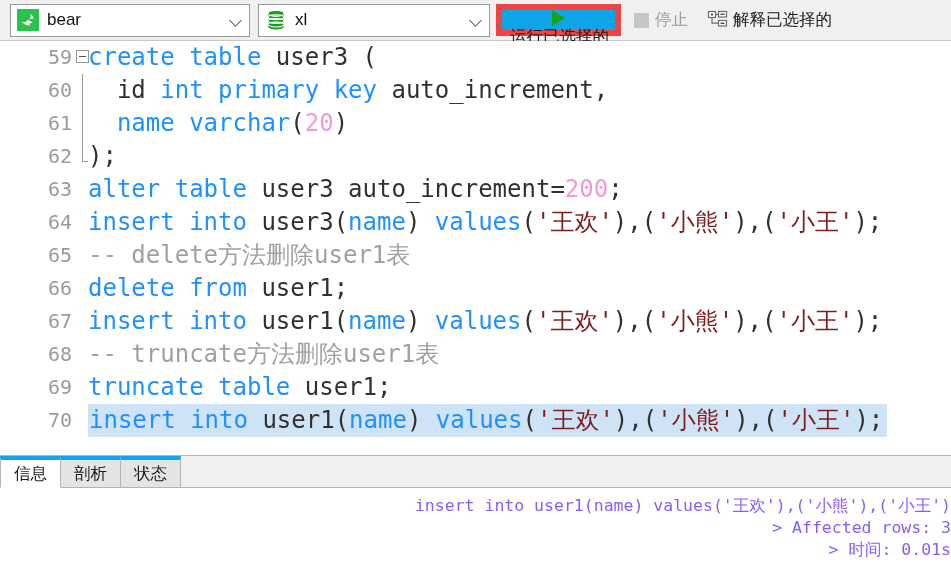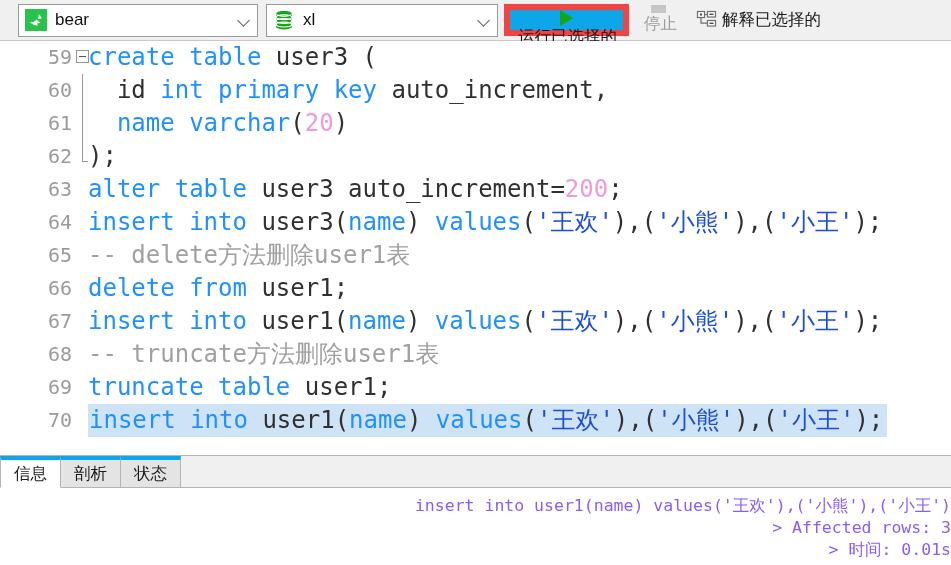--- a/index.html
+++ b/index.html
@@ -18,21 +18,21 @@
     background: #f0f0f0;
     border-bottom: 1px solid #c8c8c8;
     display: flex; align-items: center;
   }
   .combo {
     height: 33px;
     background: #ffffff;
     border: 1px solid #9a9a9a;
     display: flex; align-items: center;
     padding: 0 4px 0 6px;
-    margin-left: 18px;
+    margin-left: 10px;
     position: relative;
   }
   .combo.conn { width: 240px; }
   .combo.db   { width: 232px; margin-left: 8px; }
   .combo-label {
     font-size: 17px;
     color: #111;
     margin-left: 8px;
     flex: 1;
     white-space: nowrap; overflow: hidden;
@@ -73,21 +73,21 @@
     font-size: 16.5px;
     color: #1a1a1a;
     white-space: nowrap;
     border: 1px solid transparent;
   }
   .tbtn.active {
     background: #0ea5e9;
     border: 6px solid #ef4444;
     flex-direction: column;
   }
-  .tbtn.disabled { color: #9c9c9c; flex-direction: column; }
+  .tbtn.disabled { color: #9c9c9c; }
   .tbtn .lbl { margin-left: 4px; }
 
   .play-tri {
     width: 0; height: 0;
     border-left: 13px solid #19a319;
     border-top: 8px solid transparent;
     border-bottom: 8px solid transparent;
     margin-left: 3px; margin-right: 2px;
   }
   .stop-sq {
@@ -136,21 +136,21 @@
     height: 33px;
     line-height: 33px;
     font-family: "DejaVu Sans Mono", monospace;
     font-size: 24px;
     color: #303030;
     white-space: pre;
     padding-right: 4px;
   }
   .row.sel .code { padding-left: 1px; }
   .kw  { color: #1e90ff; }
-  .str { color: #1d4ed8; }
+  .str { color: #7f1d1d; }
   .num { color: #f29ad8; }
   .cmt { color: #a0a0a0; }
   .pl  { color: #303030; }
 
   
   .fold-box {
     position: absolute;
     left: 76px; top: 9px;
     width: 13px; height: 13px;
     border: 1px solid #969696;

